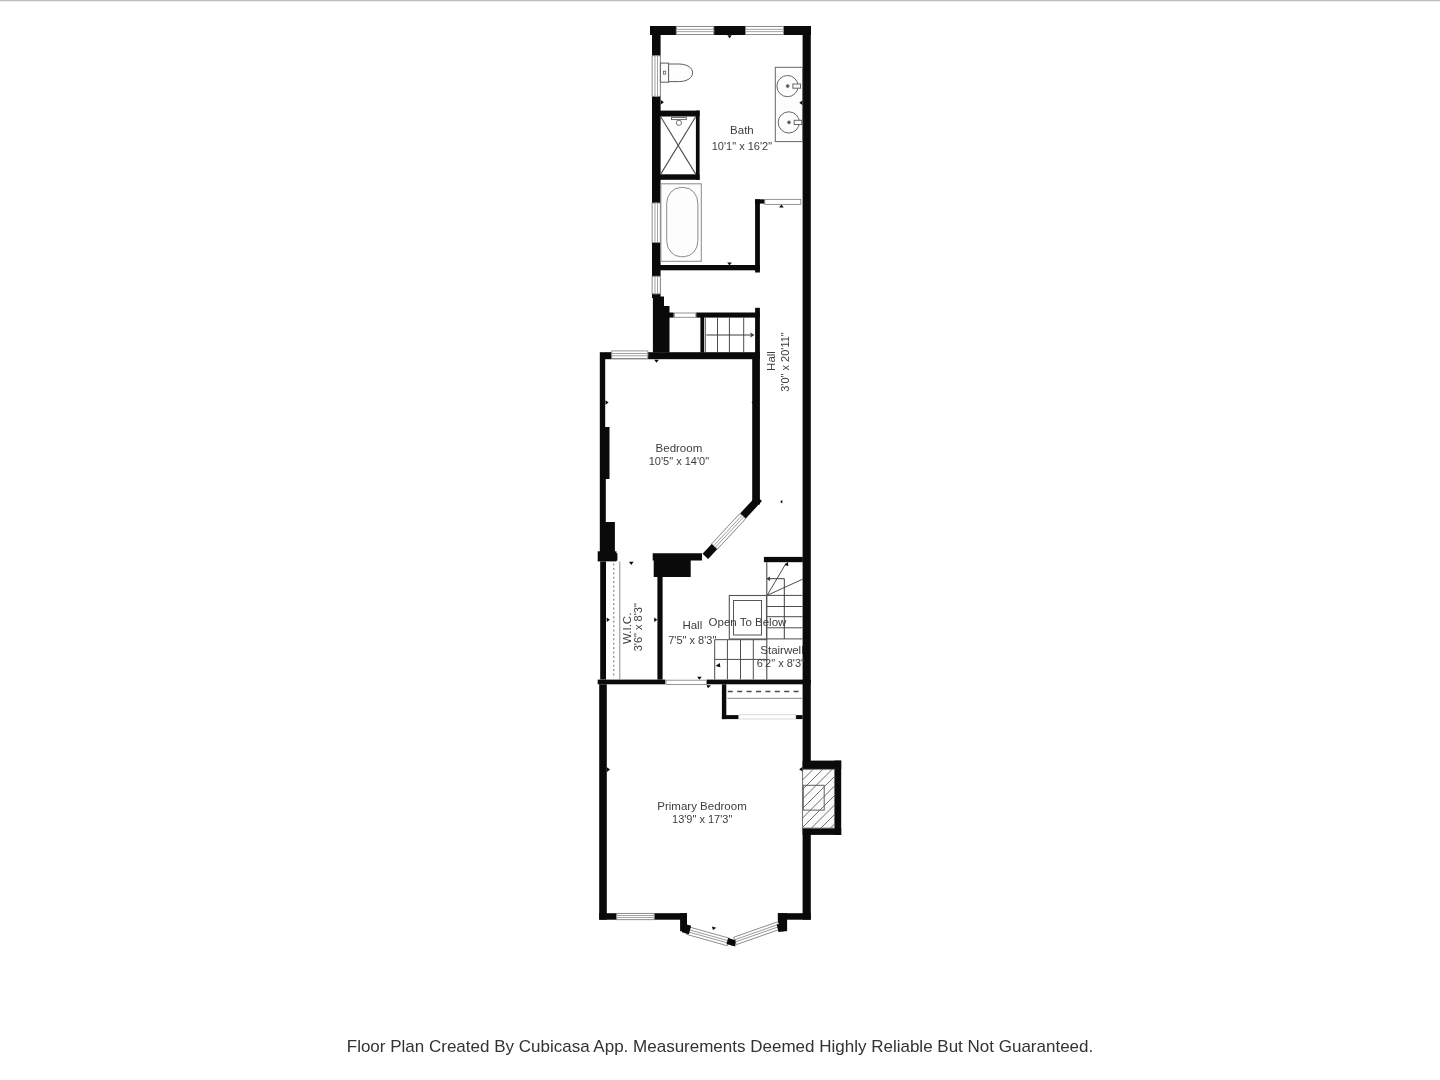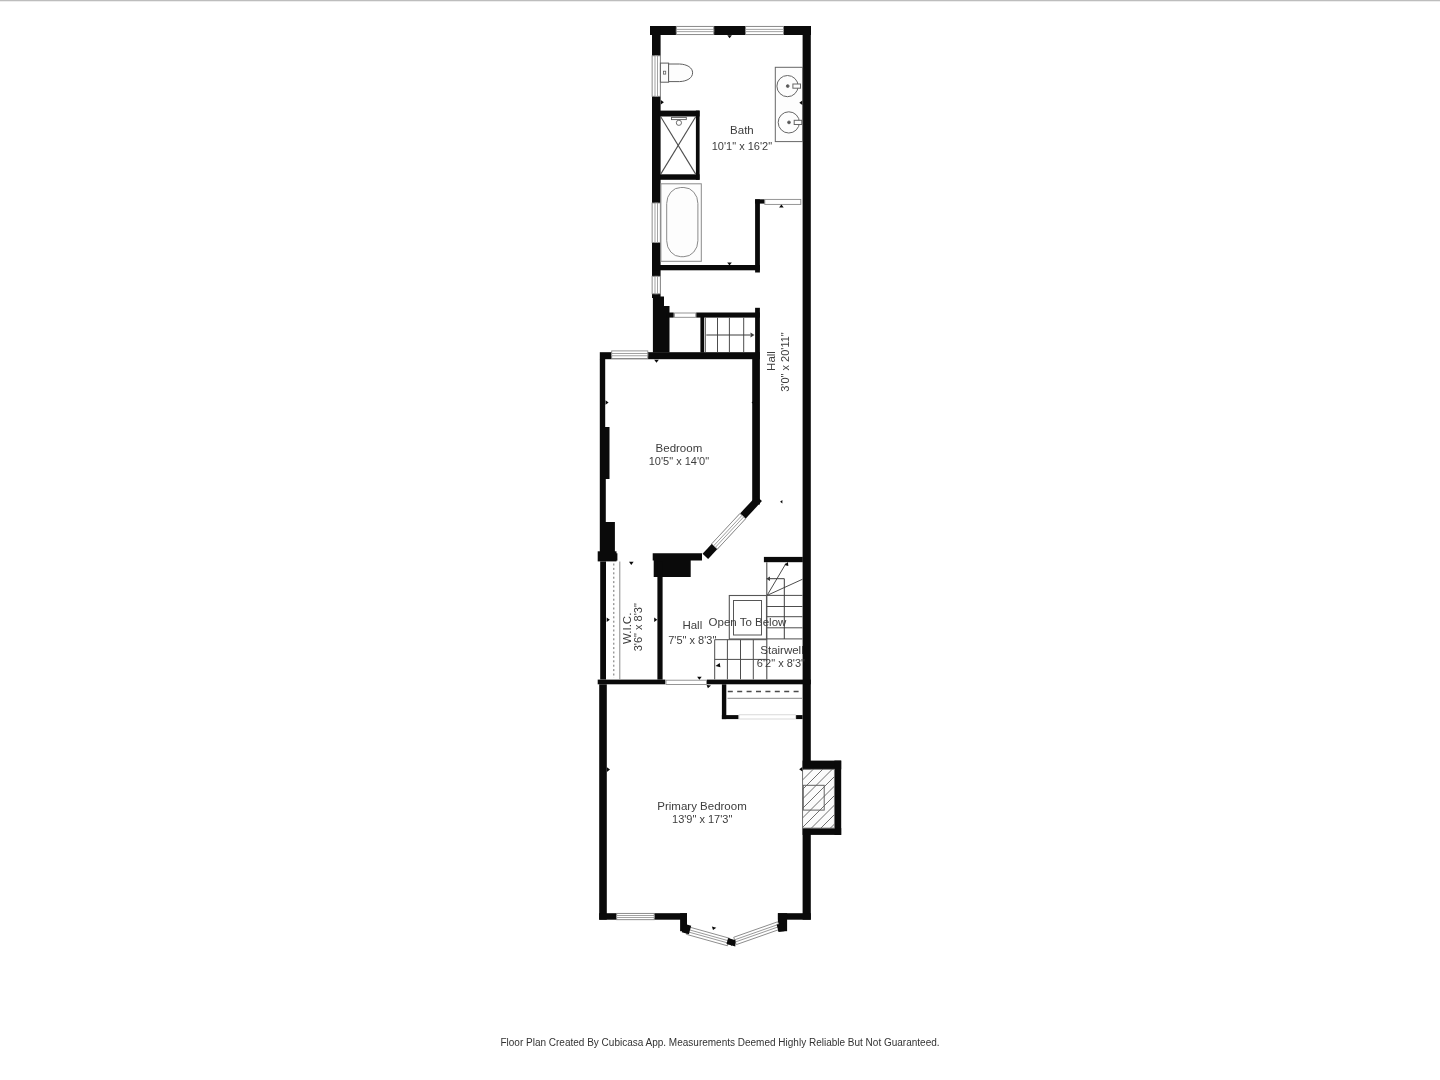--- a/index.html
+++ b/index.html
@@ -318,13 +318,13 @@
 
 <text class="lbl" x="782" y="653.6" text-anchor="middle">Stairwell</text>
 <text class="dim" x="780.9" y="666.8" text-anchor="middle">6'2" x 8'3"</text>
 
 <text class="lbl" x="702" y="809.8" text-anchor="middle">Primary Bedroom</text>
 <text class="dim" x="702.2" y="822.9" text-anchor="middle">13'9" x 17'3"</text>
 </g>
 </g>
 </svg>
 
-<div style="position:absolute;left:0;top:1037px;width:1440px;text-align:center;font-size:10px;color:#333333;font-family:'Liberation Sans',sans-serif;opacity:0.999;">Floor Plan Created By Cubicasa App. Measurements Deemed Highly Reliable But Not Guaranteed.</div>
+<div style="position:absolute;left:0;top:1037px;width:1440px;text-align:center;font-size:17px;color:#333333;font-family:'Liberation Sans',sans-serif;opacity:0.999;">Floor Plan Created By Cubicasa App. Measurements Deemed Highly Reliable But Not Guaranteed.</div>
 
 </body></html>

